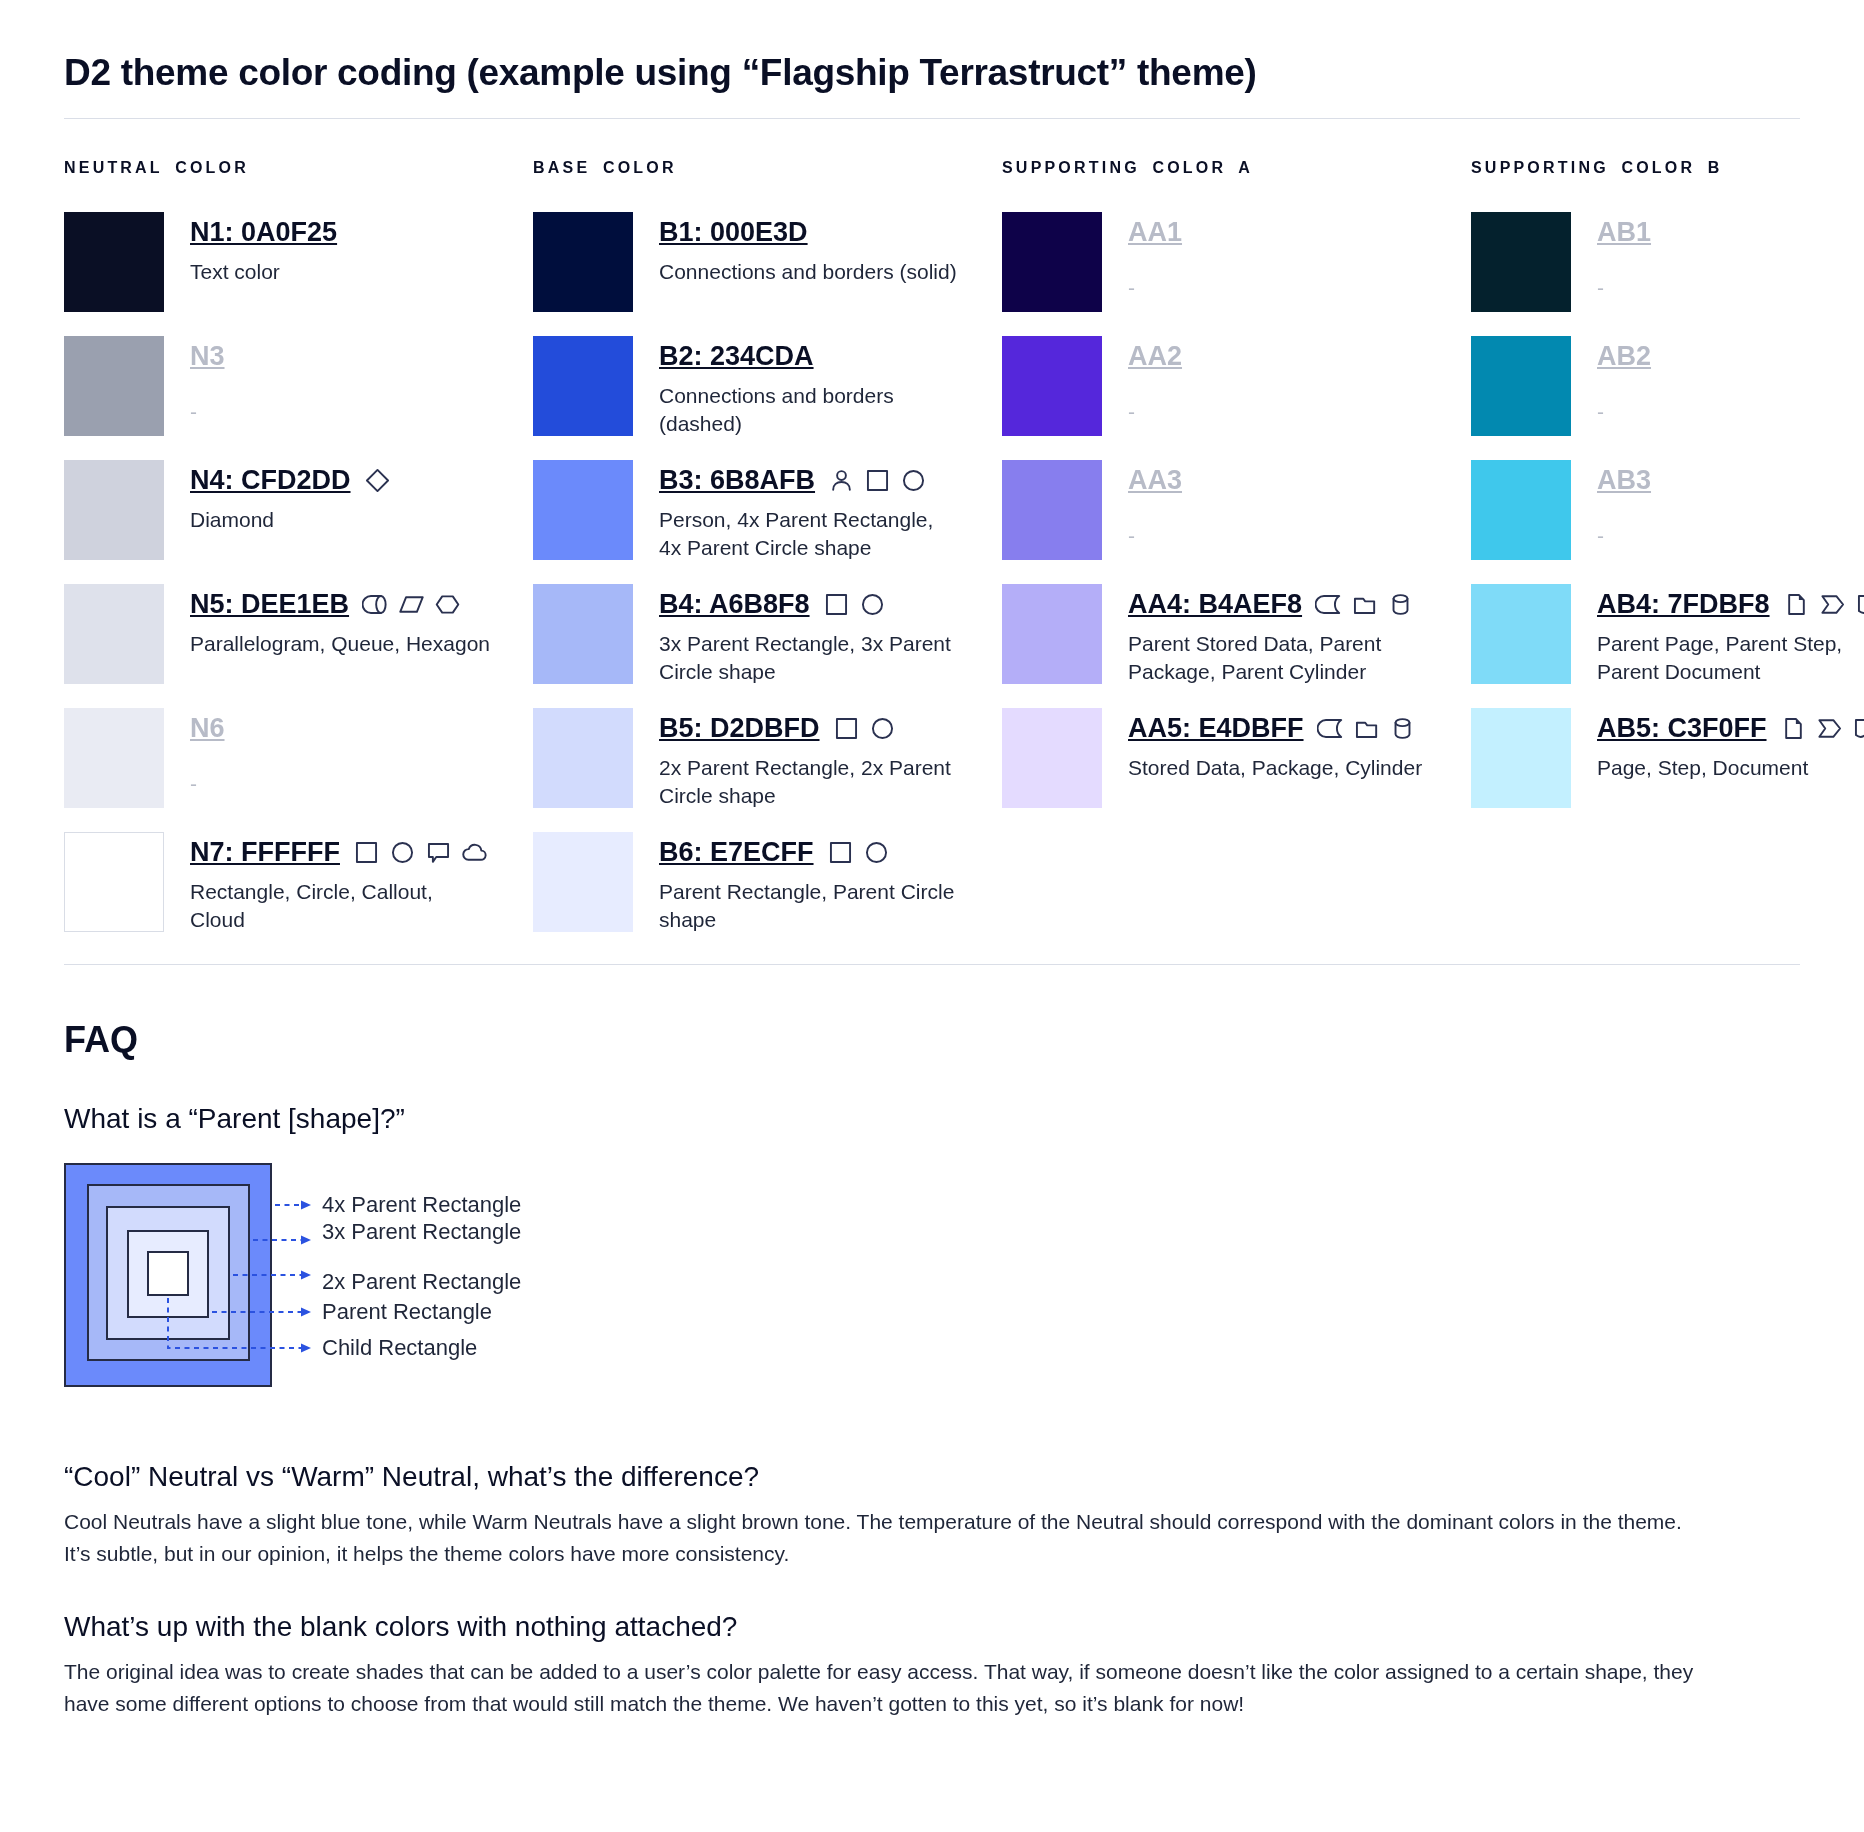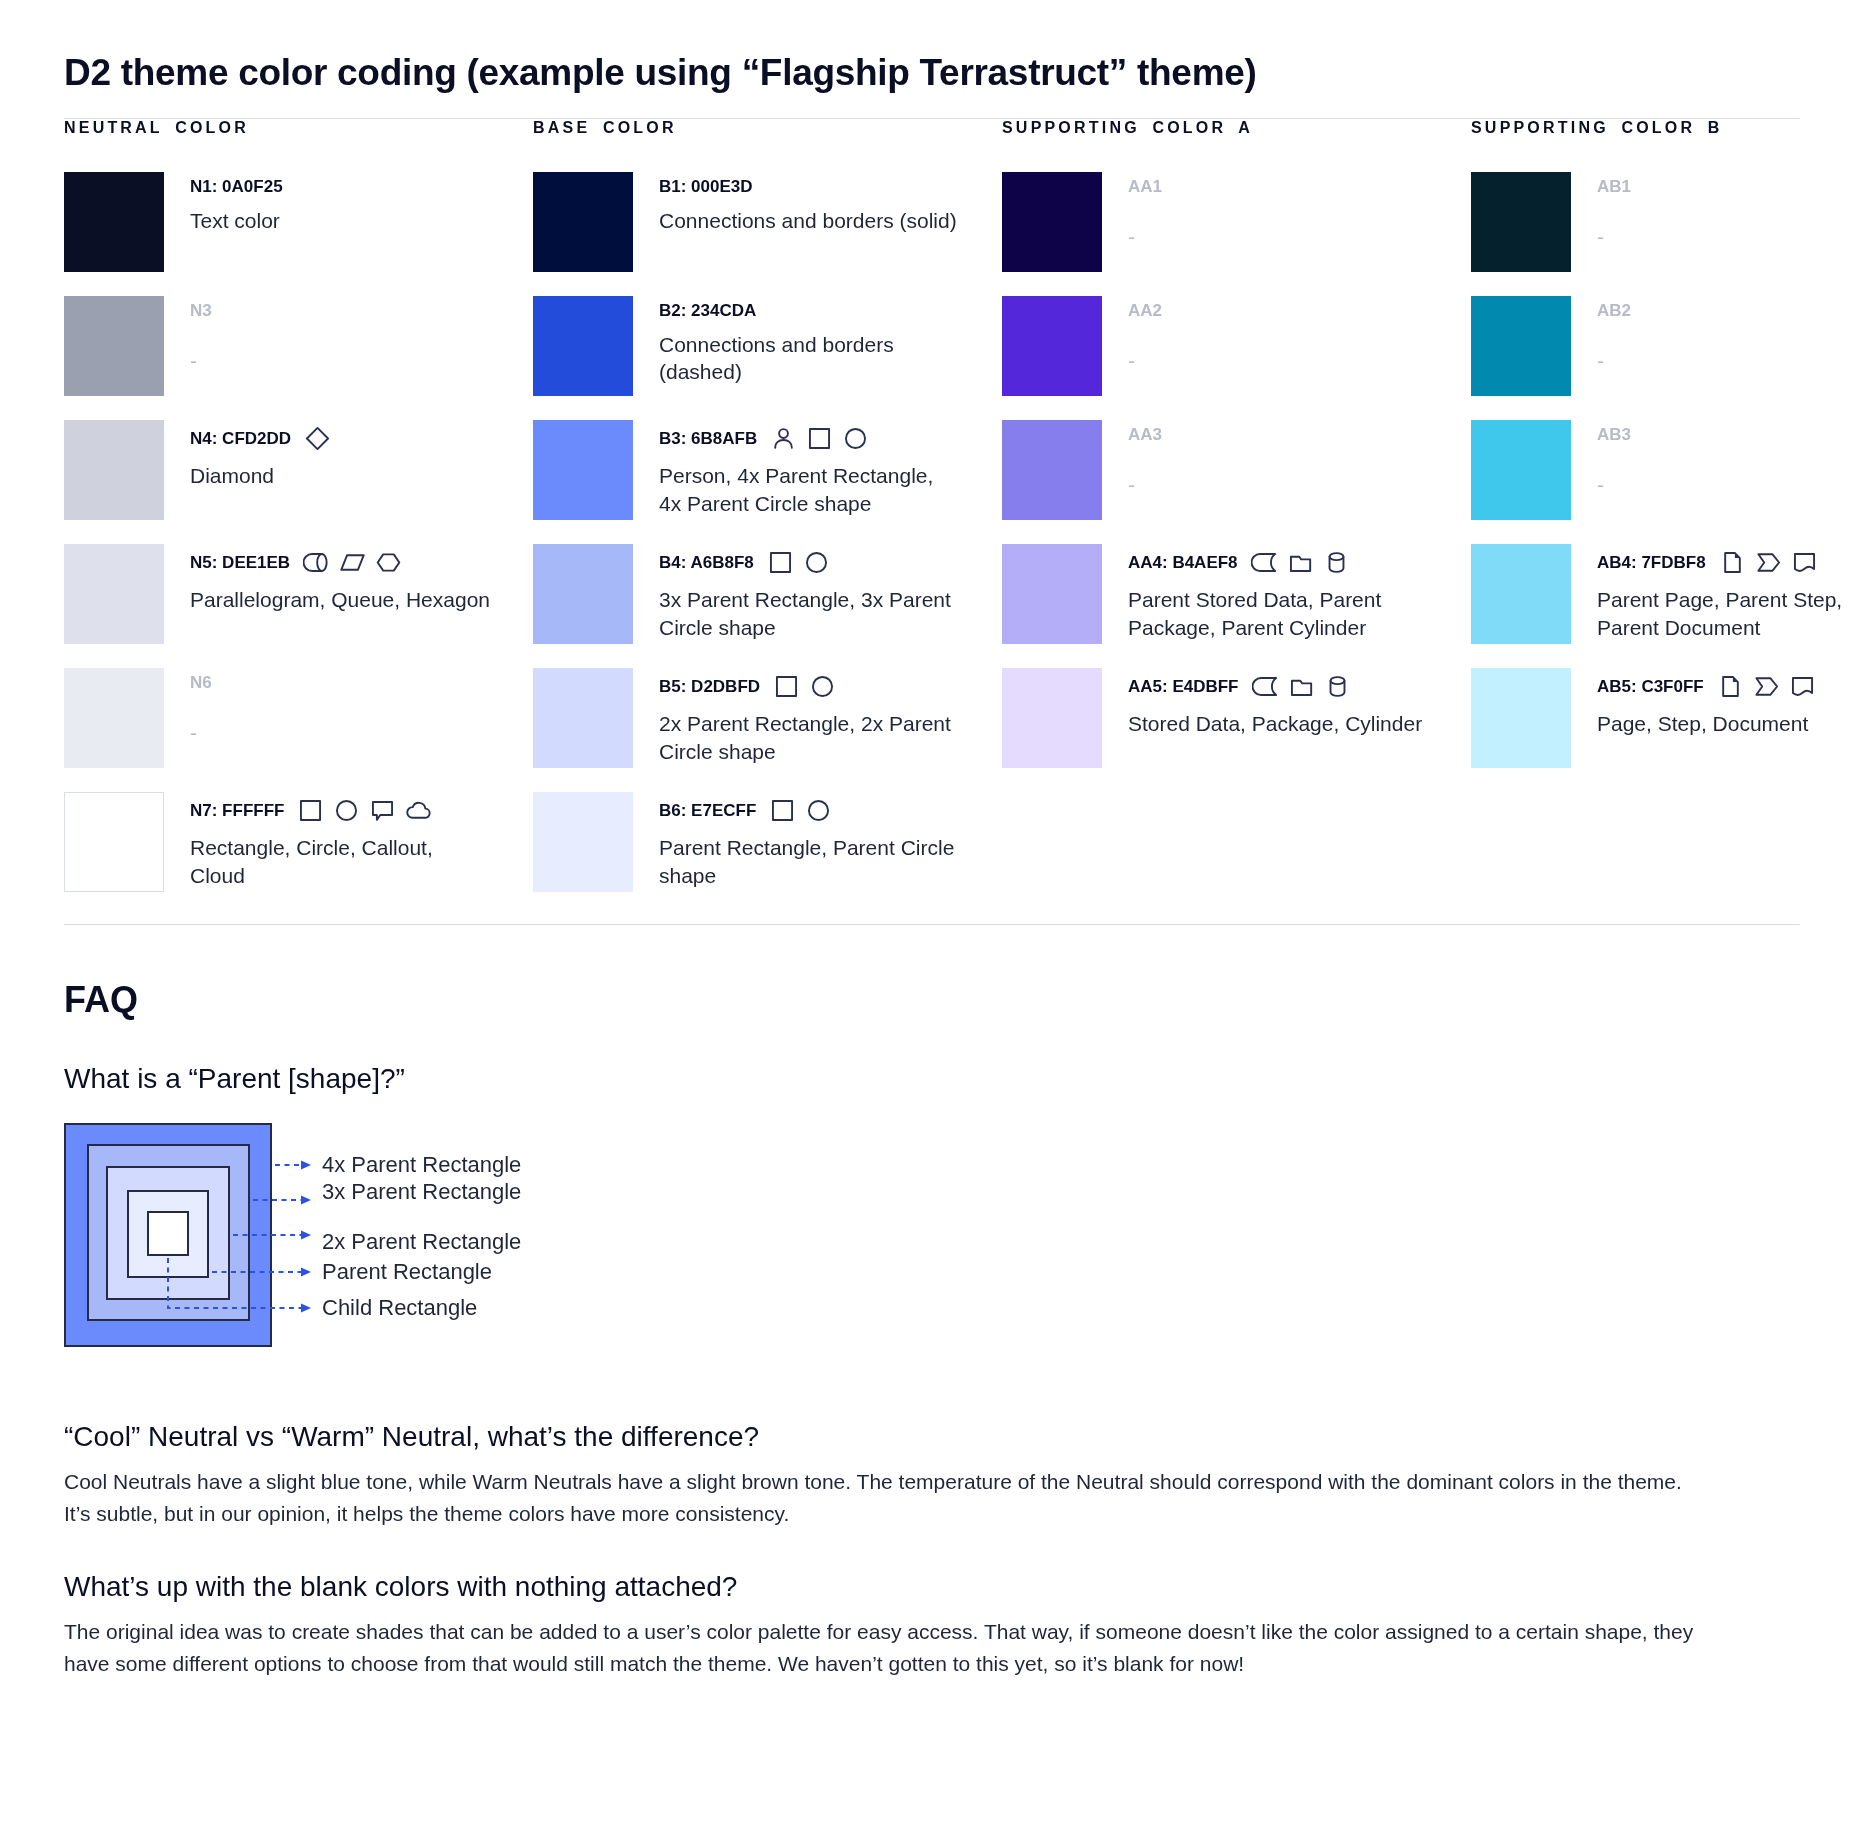--- a/index.html
+++ b/index.html
@@ -22,32 +22,32 @@
   }
   .page-title{
     font-size:37px;font-weight:bold;color:var(--heading-text);
     letter-spacing:-0.3px;
   }
   .divider{height:1px;background:var(--divider);}
   .divider.top{margin-top:24px;}
   .divider.mid{margin-top:8px;}
 
   
-  .palette{display:grid;grid-template-columns:repeat(4,1fr);gap:41px;}
+  .palette{display:grid;grid-template-columns:repeat(4,1fr);margin-top:40px;gap:41px;}
   .col-header{
     font-size:16px;font-weight:bold;color:var(--heading-text);
     letter-spacing:3.2px;word-spacing:5px;text-transform:uppercase;
   }
   .entries{margin-top:35px;}
   .entry{display:flex;align-items:flex-start;height:124px;}
   .swatch{width:100px;height:100px;flex:0 0 100px;}
   .swatch.bordered{border:1px solid var(--swatch-border);}
   .entry-text{margin-left:26px;width:302px;padding-top:5px;}
   .code-row{display:flex;align-items:center;}
-  .code{font-size:17px;font-weight:bold;color:var(--heading-text);line-height:1.15;white-space:nowrap;}
+  .code{font-size:27px;font-weight:bold;color:var(--heading-text);line-height:1.15;white-space:nowrap;text-decoration:underline;}
   .entry.muted .code{color:var(--muted-text);}
   .desc{margin-top:10px;font-size:21px;line-height:1.32;color:var(--body-text);}
   .entry.muted .desc{color:var(--muted-text);margin-top:26px;}
   .icons{display:flex;gap:9px;margin-left:13px;align-items:center;}
   .icon{width:27px;height:27px;fill:none;stroke:var(--icon-stroke);stroke-width:1.7;stroke-linejoin:round;stroke-linecap:round;flex:0 0 auto;}
   .icon .fill{fill:var(--icon-stroke);stroke:none;}
 
   
   .faq-title{font-size:36px;font-weight:bold;color:var(--heading-text);margin-top:54px;}
   .question{font-size:28px;font-weight:normal;color:var(--heading-text);margin-top:42px;}

